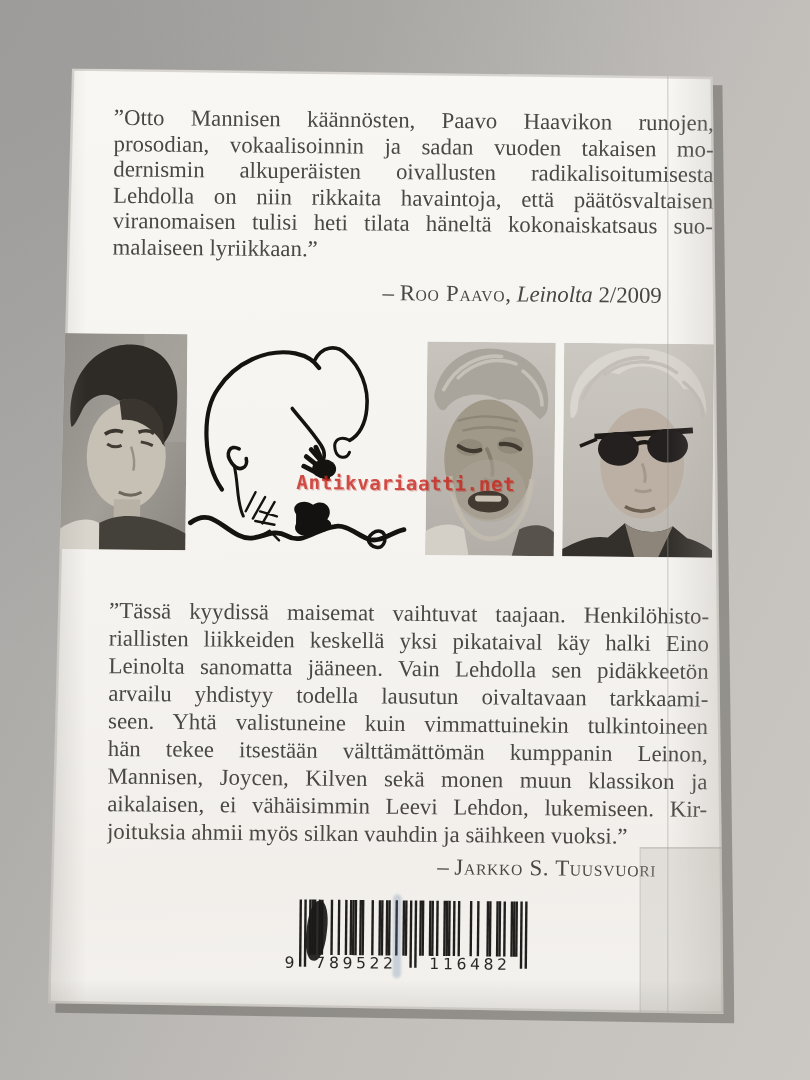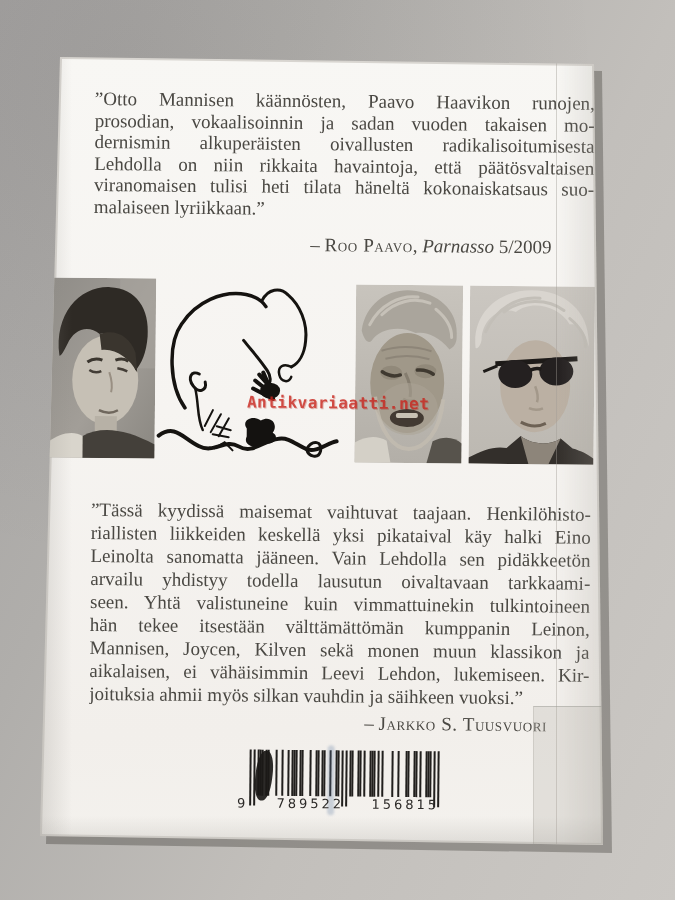--- a/index.html
+++ b/index.html
@@ -59,21 +59,21 @@
     text-shadow:1px 1px 0 rgba(170,25,18,.35);}
   
   .barcode{position:absolute;left:246px;top:748px;width:202px;}
   .bars{display:flex;align-items:flex-start;height:58px;margin-left:10px;width:190px;}
   .bars .m{width:2px;height:46px;flex:none;}
   .bars .m.b{background:#211f1d;}
   .bars .m.tall{height:56px;}
   .digits{position:relative;display:flex;margin-left:10px;width:190px;margin-top:-12px;
     font-family:"DejaVu Sans","Liberation Sans",sans-serif;font-size:13px;color:#2b2927;}
   .digit-lead{position:absolute;left:-12px;top:0;}
-  .digit-group{flex:1 1 0;text-align:right;letter-spacing:3px;}
+  .digit-group{flex:1 1 0;text-align:center;letter-spacing:3px;}
   .ink-blob{position:absolute;left:16px;top:1px;width:17px;height:50px;
     background:#1b1917;border-radius:45%;transform:rotate(6deg);opacity:.92;}
   .blue-smudge{position:absolute;left:88px;top:-5px;width:7px;height:70px;
     background:rgba(92,122,162,.28);border-radius:4px;filter:blur(1px);}
 </style>
 </head>
 <body>
 
 <div class="viewport">
   <div class="backdrop-vignette"></div>
@@ -86,21 +86,21 @@
 
       <div class="quote" id="quote-top">
         <div class="q-line">”Otto Mannisen käännösten, Paavo Haavikon runojen,</div>
         <div class="q-line">prosodian, vokaalisoinnin ja sadan vuoden takaisen mo-</div>
         <div class="q-line">dernismin alkuperäisten oivallusten radikalisoitumisesta</div>
         <div class="q-line">Lehdolla on niin rikkaita havaintoja, että päätösvaltaisen</div>
         <div class="q-line">viranomaisen tulisi heti tilata häneltä kokonaiskatsaus suo-</div>
         <div class="q-line last">malaiseen lyriikkaan.”</div>
       </div>
       <div class="attribution" id="attribution-top">
-        <span>– </span><span class="smallcaps">Roo Paavo</span><span>, </span><span class="italic">Parnasso</span><span> 5/2009</span>
+        <span>– </span><span class="smallcaps">Roo Paavo</span><span>, </span><span class="italic">Leinolta</span><span> 2/2009</span>
       </div>
 
       <div class="photo" id="photo-young-man">
         <svg width="106" height="180" viewBox="0 0 106 180">
           <defs>
             <linearGradient id="p1bg" x1="0" y1="0" x2="1" y2="1">
               <stop offset="0" stop-color="#8f8c87"></stop>
                 <stop offset=".55" stop-color="#a29e98"></stop>
                 <stop offset="1" stop-color="#8a8781"></stop>
             </linearGradient>
@@ -306,21 +306,21 @@
             <span class="m"></span>
             <span class="m b tall"></span>
             <span class="m tall"></span>
             <span class="m b tall"></span>
           </div>
         <div class="ink-blob"></div>
         <div class="blue-smudge"></div>
         <div class="digits">
           <span class="digit-lead">9</span>
           <span class="digit-group">789522</span>
-          <span class="digit-group">156815</span>
+          <span class="digit-group">116482</span>
         </div>
       </div>
 
     </div>
 
     <div class="edge-shade-left"></div>
     <div class="edge-shade-right"></div>
     <div class="edge-shade-bottom"></div>
     <div class="tape-residue"></div>
   </div>

